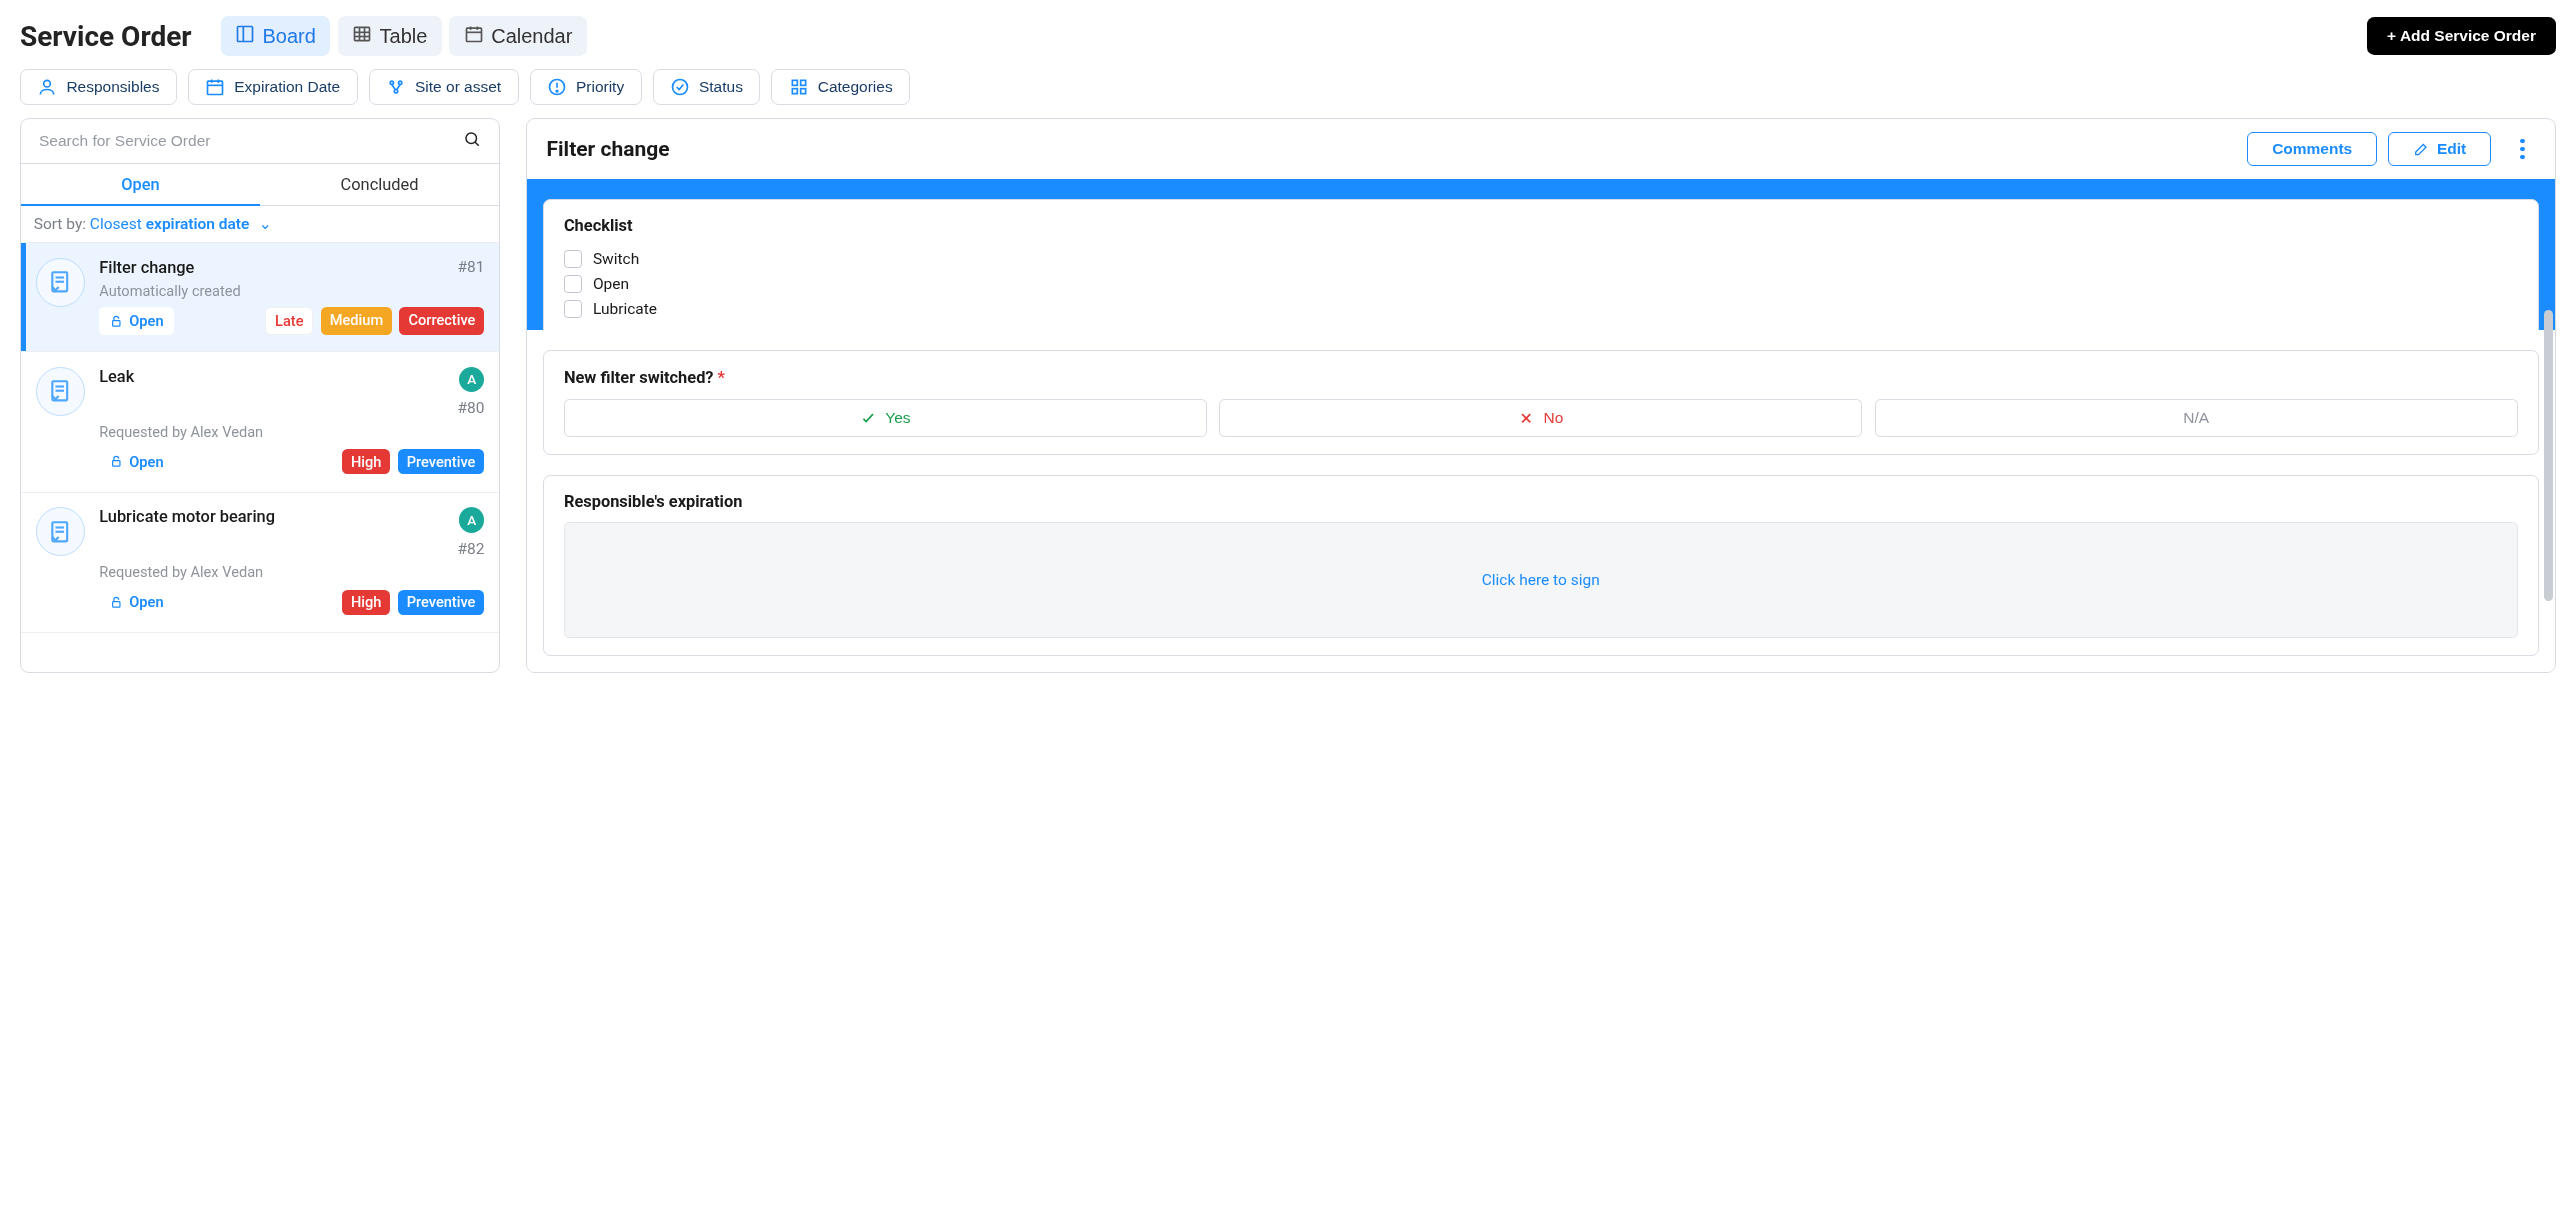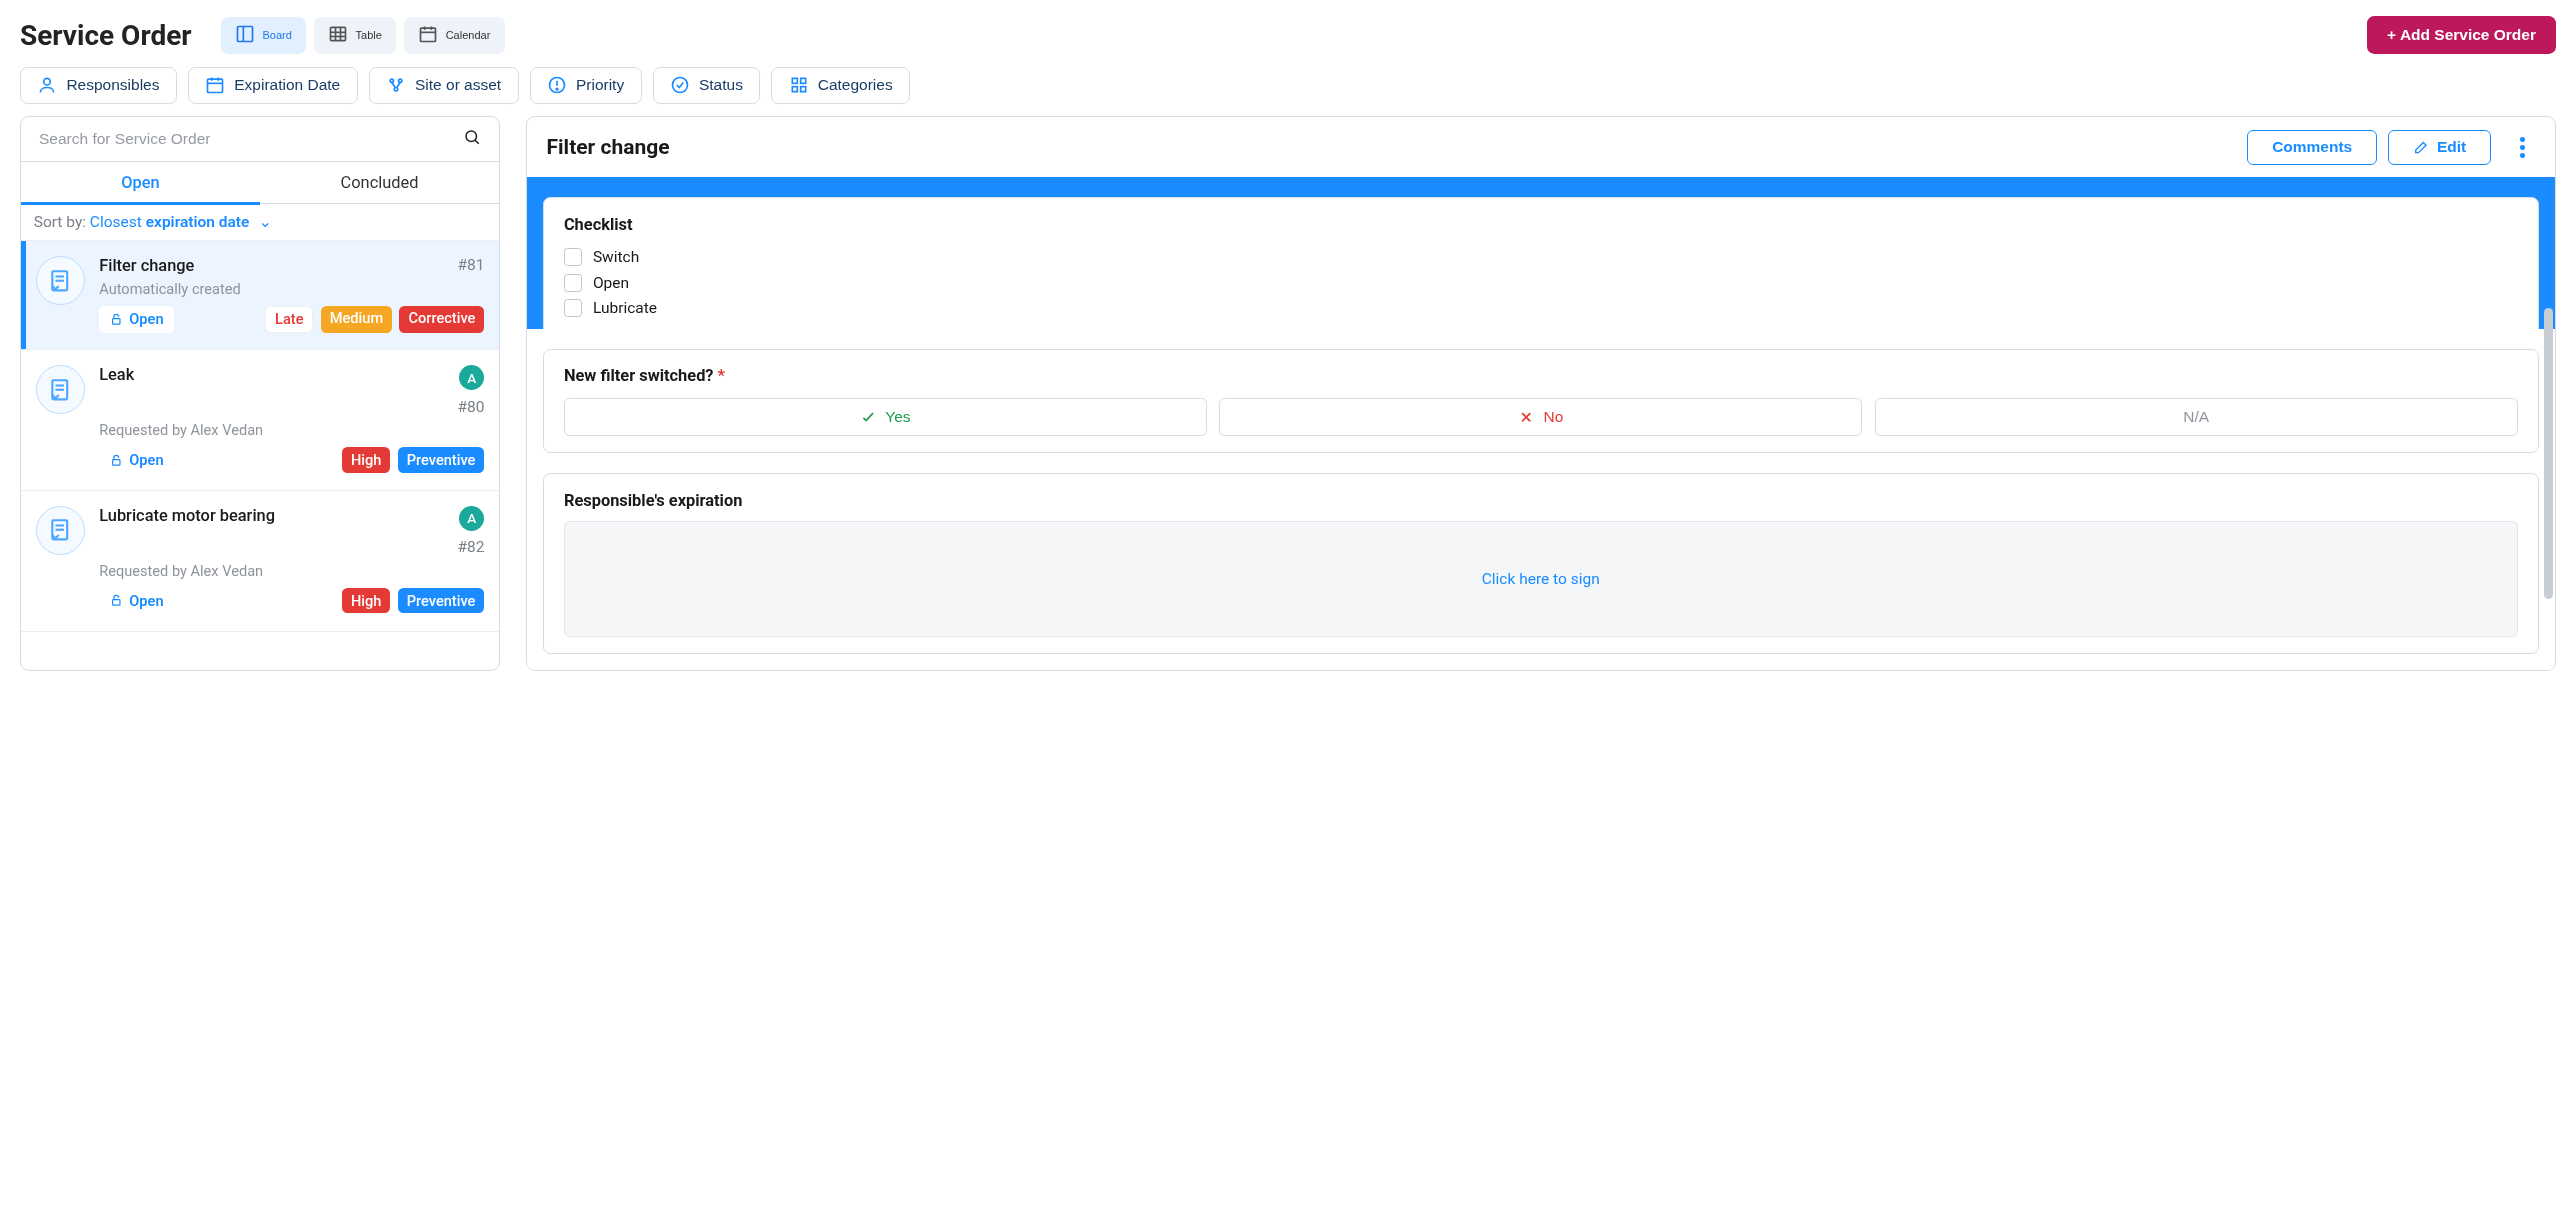--- a/index.html
+++ b/index.html
@@ -3,25 +3,25 @@
 <meta charset="utf-8">
 <style>
 * { box-sizing: border-box; margin: 0; padding: 0; }
 body { font-family: -apple-system, BlinkMacSystemFont, "Segoe UI", Roboto, sans-serif; background: #fff; color: #1a1a1a; }
 .app { padding: 16.4px 20px; }
 
 
 .header { display: flex; align-items: center; gap: 11px; margin-bottom: 12.7px; }
 .page-title { font-size: 28px; font-weight: 700; margin-right: 18px; color: #232323; }
 .view-group { display: flex; gap: 7.3px; }
-.view-btn { display: flex; align-items: center; gap: 7.3px; padding: 7.3px 14.6px; border-radius: 7.3px; background: #eef2f9; border: none; cursor: pointer; font-size: 11px; color: #333; }
+.view-btn { display: flex; align-items: center; gap: 7.3px; padding: 7.3px 14.6px; border-radius: 7.3px; background: #eef2f9; border: none; cursor: pointer; font-size: 20px; color: #333; }
 .view-btn.active { background: #e2efff; color: #2078e9; }
 .view-btn svg { width: 20px; height: 20px; }
 .spacer { flex: 1; }
-.primary-btn { background: #be185d; color: #fff; border: none; border-radius: 7.3px; padding: 10px 20px; font-size: 15.5px; font-weight: 600; cursor: pointer; }
+.primary-btn { background: #000000; color: #fff; border: none; border-radius: 7.3px; padding: 10px 20px; font-size: 15.5px; font-weight: 600; cursor: pointer; }
 
 
 .filter-row { display: flex; gap: 11px; margin-bottom: 12.7px; }
 .filter-chip { display: flex; align-items: center; gap: 9px; border: 1.4px solid #d7dbe2; border-radius: 7.3px; padding: 7.3px 16.4px; font-size: 15.5px; color: #1a3d66; background: #fff; cursor: pointer; }
 .filter-chip svg { width: 20px; height: 20px; stroke: #1a8cff; }
 
 
 .main { display: flex; gap: 25.5px; align-items: stretch; height: 555px; }
 .left-panel { width: 480px; border: 1.4px solid #d7dbe2; border-radius: 9px; background: #fff; display:flex; flex-direction:column; }
 .search-row { display:flex; align-items:center; padding: 11px 18px; border-bottom: 1.4px solid #d7dbe2; }

